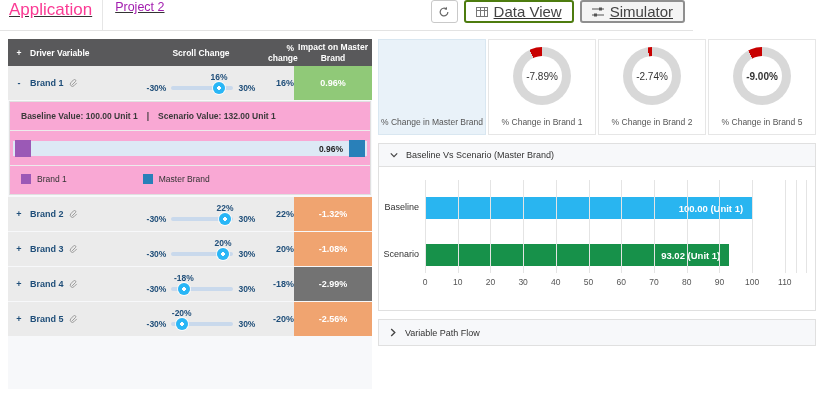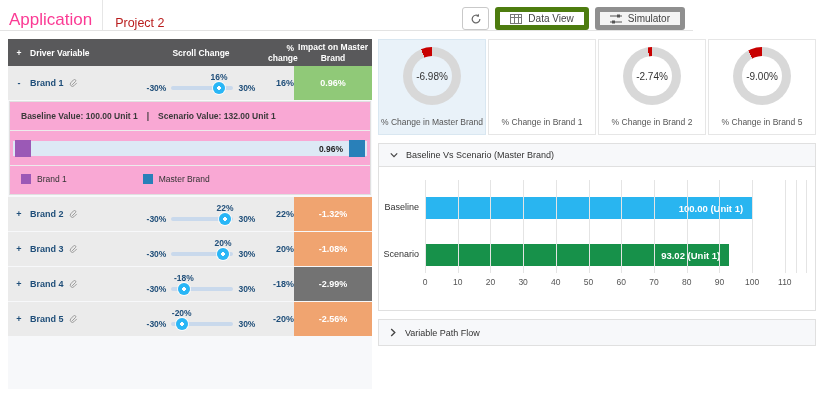--- a/index.html
+++ b/index.html
@@ -1,28 +1,28 @@
 <!DOCTYPE html>
 <html><head>
 <meta charset="utf-8">
 <style>
   * { margin:0; padding:0; box-sizing:border-box; }
   html,body { width:820px; height:400px; background:#fff; font-family:"Liberation Sans", sans-serif; color:#333; overflow:hidden; }
   .stage { position:relative; width:820px; height:400px; background:#fff; }
 
   
-  .topbar { position:absolute; top:0; left:0; width:693px; height:31px; background:#fff; border-bottom:1px solid #e3e3e3; display:flex; align-items:flex-end; }
+  .topbar { position:absolute; top:0; left:0; width:693px; height:31px; background:#fff; border-bottom:1px solid #e3e3e3; display:flex; align-items:flex-start;text-decoration:underline; }
   .app-title { color:#fb3a94; font-size:17px; padding:0 10px 0 9px; }
   .tb-div { width:1px; height:30px; background:#e6e6e6; }
-  .project { color:#b91c1c; font-size:12.5px; padding:0 28px 0 12px; }
+  .project { color:#a21caf; font-size:12.5px; padding:0 28px 0 12px; }
   .product-select { display:flex; align-items:center; height:30px; border-left:1px solid #e6e6e6; border-right:1px solid #e6e6e6; padding:0 16px; font-size:12.5px; color:#333; cursor:pointer; gap:44px; }
   .chev-down { width:9px; height:6px; }
   .tb-right { margin-left:auto; display:flex; gap:6px; padding-right:8px; align-items:center; }
   .icon-btn { width:27px; height:23px; border:1px solid #c9c9c9; border-radius:3px; background:#fff; display:flex; align-items:center; justify-content:center; cursor:pointer; }
-  .tbtn { height:23px; border:5px solid #4d7c0f; border-radius:3px; background:#fff; display:flex; align-items:center; gap:6px; padding:0 10px; font-size:10px; color:#444; cursor:pointer; }
+  .tbtn { height:23px; border:2px solid #4d7c0f; border-radius:3px; background:#fff; display:flex; align-items:center; gap:6px; padding:0 10px; font-size:15px; color:#444; cursor:pointer; }
   .tbtn.active { border-color:#8f8f8f; background:#f4f4f4; }
 
   
   .left-panel { position:absolute; left:8px; top:39px; width:364px; height:350px; background:#f7f8fa; }
   .thead { display:flex; align-items:center; background:#59595b; color:#fff; height:27px; font-size:8.5px; font-weight:bold; }
   .col-exp { width:22px; text-align:center; flex:none; }
   .col-name { width:104px; flex:none; display:flex; align-items:center; gap:3px; }
   .col-slider { width:134px; flex:none; }
   .col-pct { width:26px; flex:none; text-align:right; }
   .col-impact { width:78px; flex:none; text-align:center; line-height:1.2; padding:0 4px; }
@@ -252,36 +252,36 @@
       </span>
       <span class="col-pct">-20%</span>
       <span class="impact-cell" style="background: rgb(240, 164, 112);">-2.56%</span>
     </div>
   </div>
 
   <div class="right-panel">
 
     <div class="gauge-row">
       <div class="gauge-card selected">
-        <div class="donut" style="background: conic-gradient(from 337.664deg, rgb(200, 0, 0) 0deg, rgb(200, 0, 0) 22.336deg, rgb(216, 216, 216) 22.336deg, rgb(216, 216, 216) 360deg);">
-            <div class="donut-hole" style="background: rgb(233, 242, 249);">-6.98%</div>
+        <div class="gauge-label">% Change in Master Brand</div>
+      </div>
+      <div class="gauge-card">
+        <div class="donut" style="background: conic-gradient(from 334.752deg, rgb(200, 0, 0) 0deg, rgb(200, 0, 0) 25.248deg, rgb(216, 216, 216) 25.248deg, rgb(216, 216, 216) 360deg);">
+            <div class="donut-hole" style="background: rgb(255, 255, 255);">-7.89%</div>
           </div>
-        <div class="gauge-label">% Change in Master Brand</div>
-      </div>
-      <div class="gauge-card">
         <div class="gauge-label">% Change in Brand 1</div>
       </div>
       <div class="gauge-card">
         <div class="donut" style="background: conic-gradient(from 351.232deg, rgb(200, 0, 0) 0deg, rgb(200, 0, 0) 8.768deg, rgb(216, 216, 216) 8.768deg, rgb(216, 216, 216) 360deg);">
             <div class="donut-hole" style="background: rgb(255, 255, 255);">-2.74%</div>
           </div>
         <div class="gauge-label">% Change in Brand 2</div>
       </div>
       <div class="gauge-card">
-        <div class="donut" style="background: conic-gradient(from 331.2deg, rgb(200, 0, 0) 0deg, rgb(200, 0, 0) 28.8deg, rgb(216, 216, 216) 28.8deg, rgb(216, 216, 216) 360deg);">
+        <div class="donut" style="background: conic-gradient(from 331.2deg, rgb(200, 0, 0) 0deg, rgb(200, 0, 0) 28.8deg, rgb(216, 216, 216) 28.8deg, rgb(216, 216, 216) 360deg); font-weight: bold;">
             <div class="donut-hole" style="background: rgb(255, 255, 255);">-9.00%</div>
           </div>
         <div class="gauge-label">% Change in Brand 5</div>
       </div>
     </div>
 
     <div class="chart-panel">
       <div class="panel-header">
         <svg width="8" height="6" viewBox="0 0 10 6">
             <path d="M1 1l4 4 4-4" fill="none" stroke="#444" stroke-width="1.5"></path>

